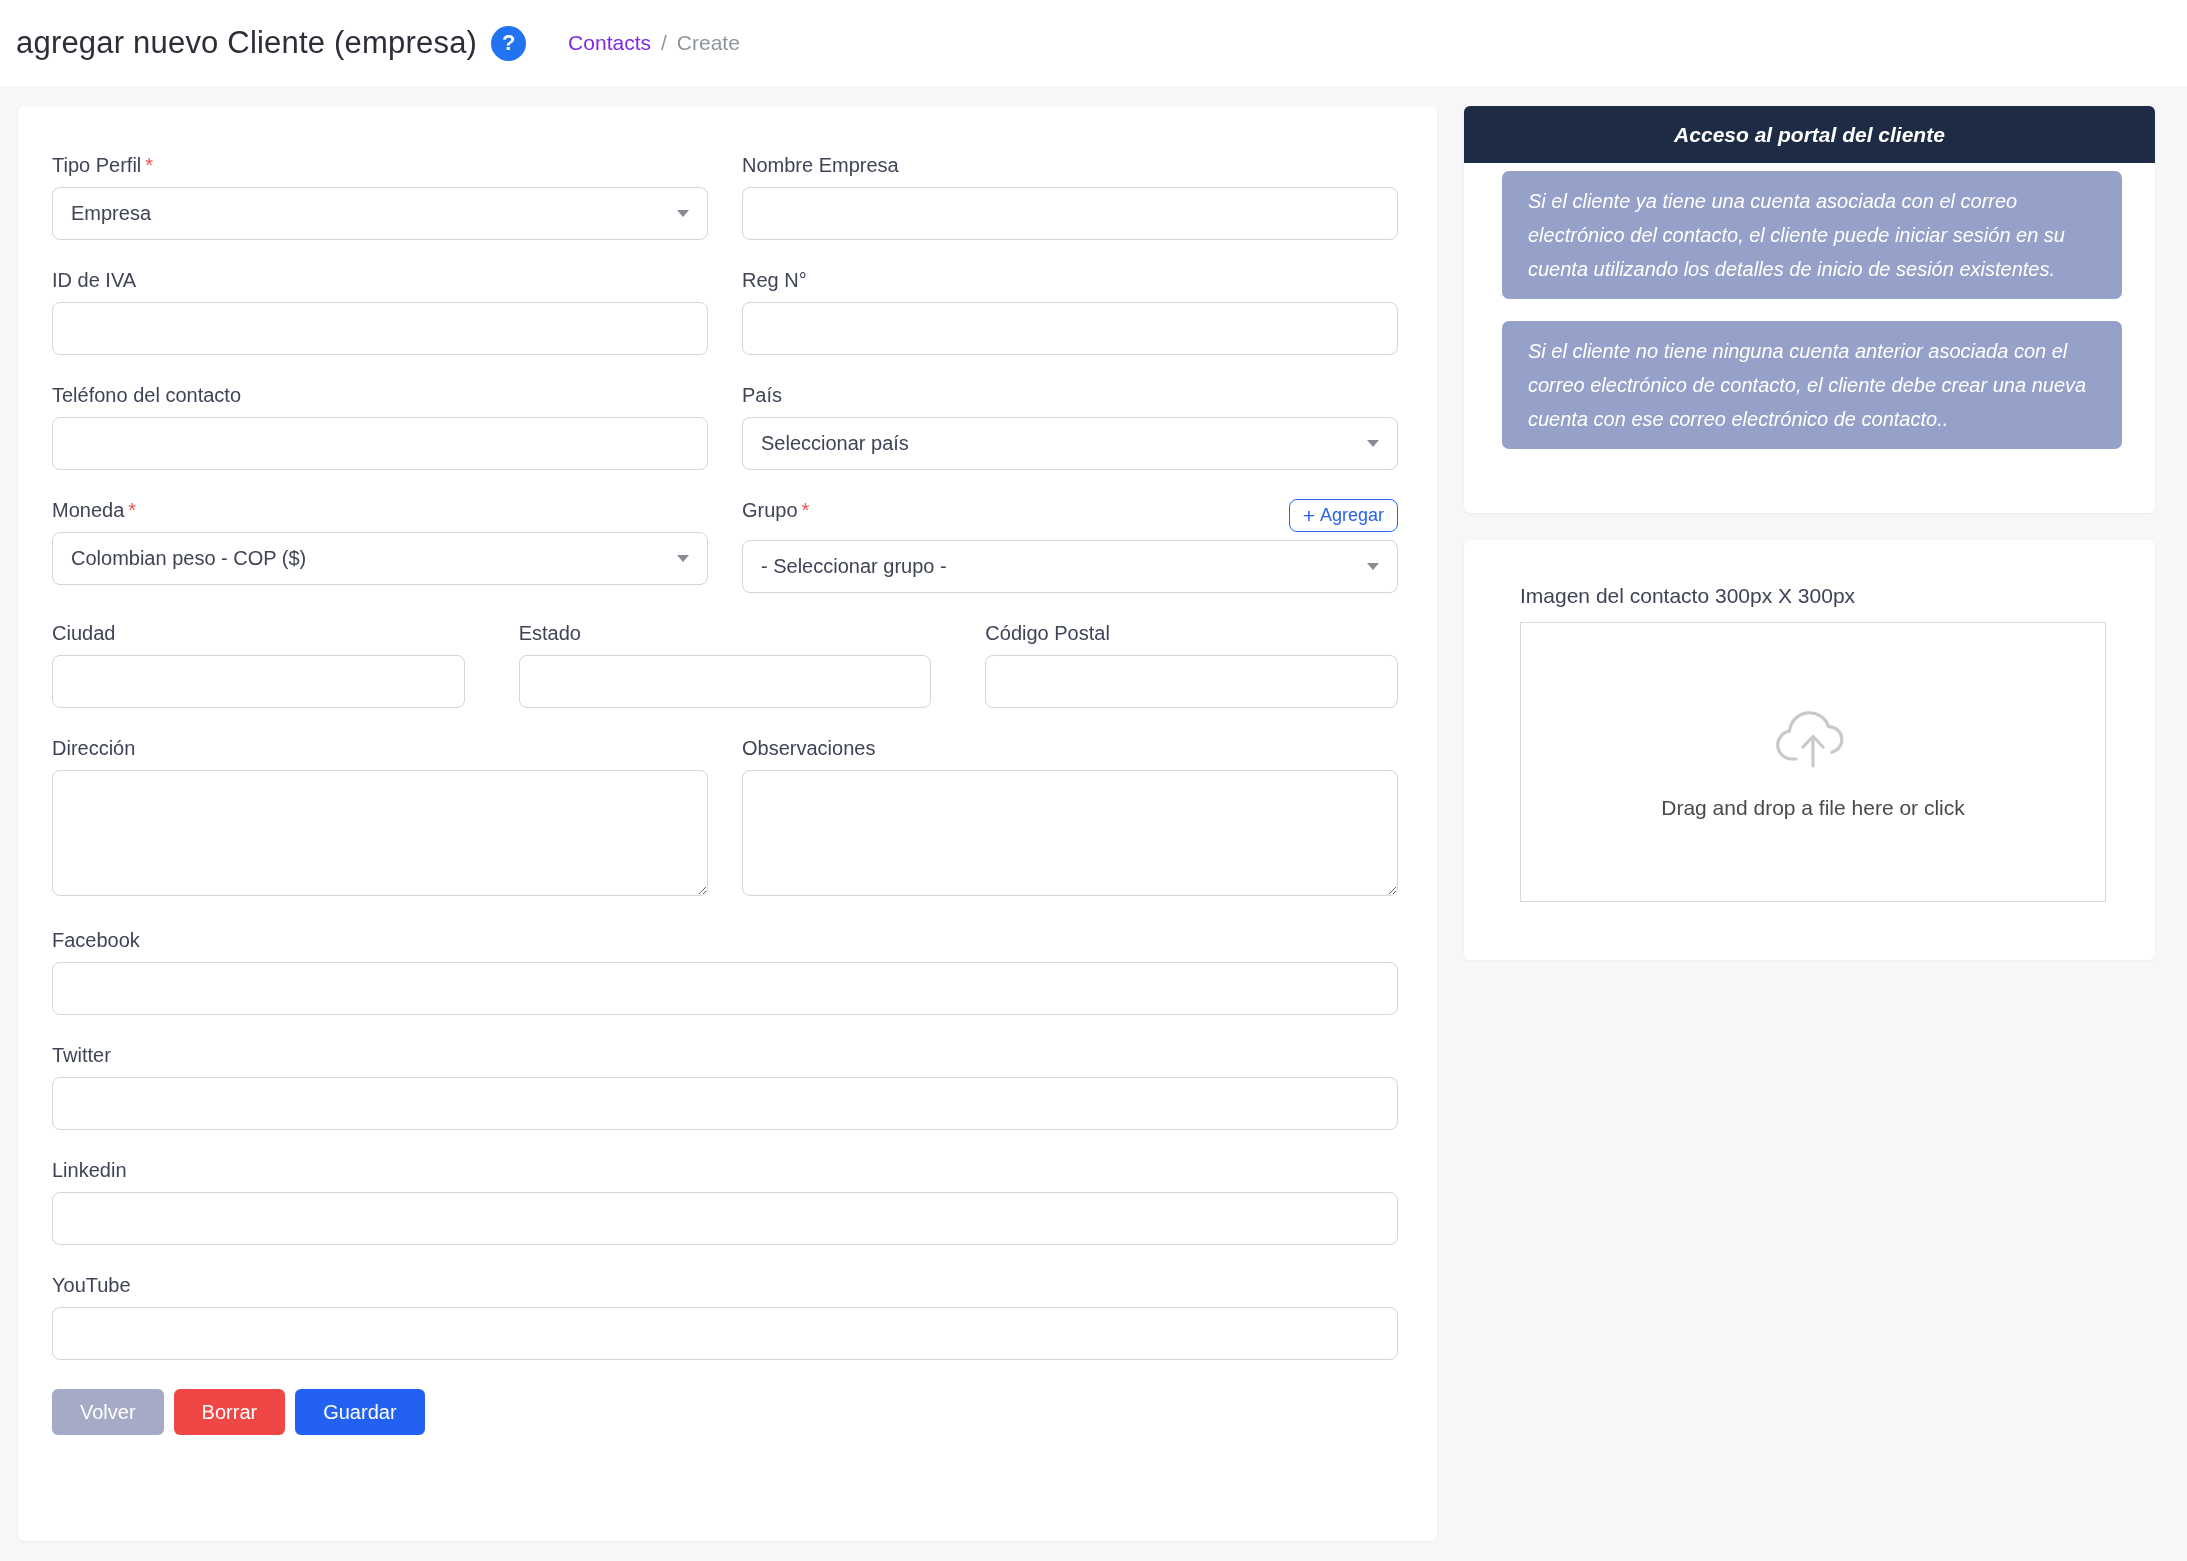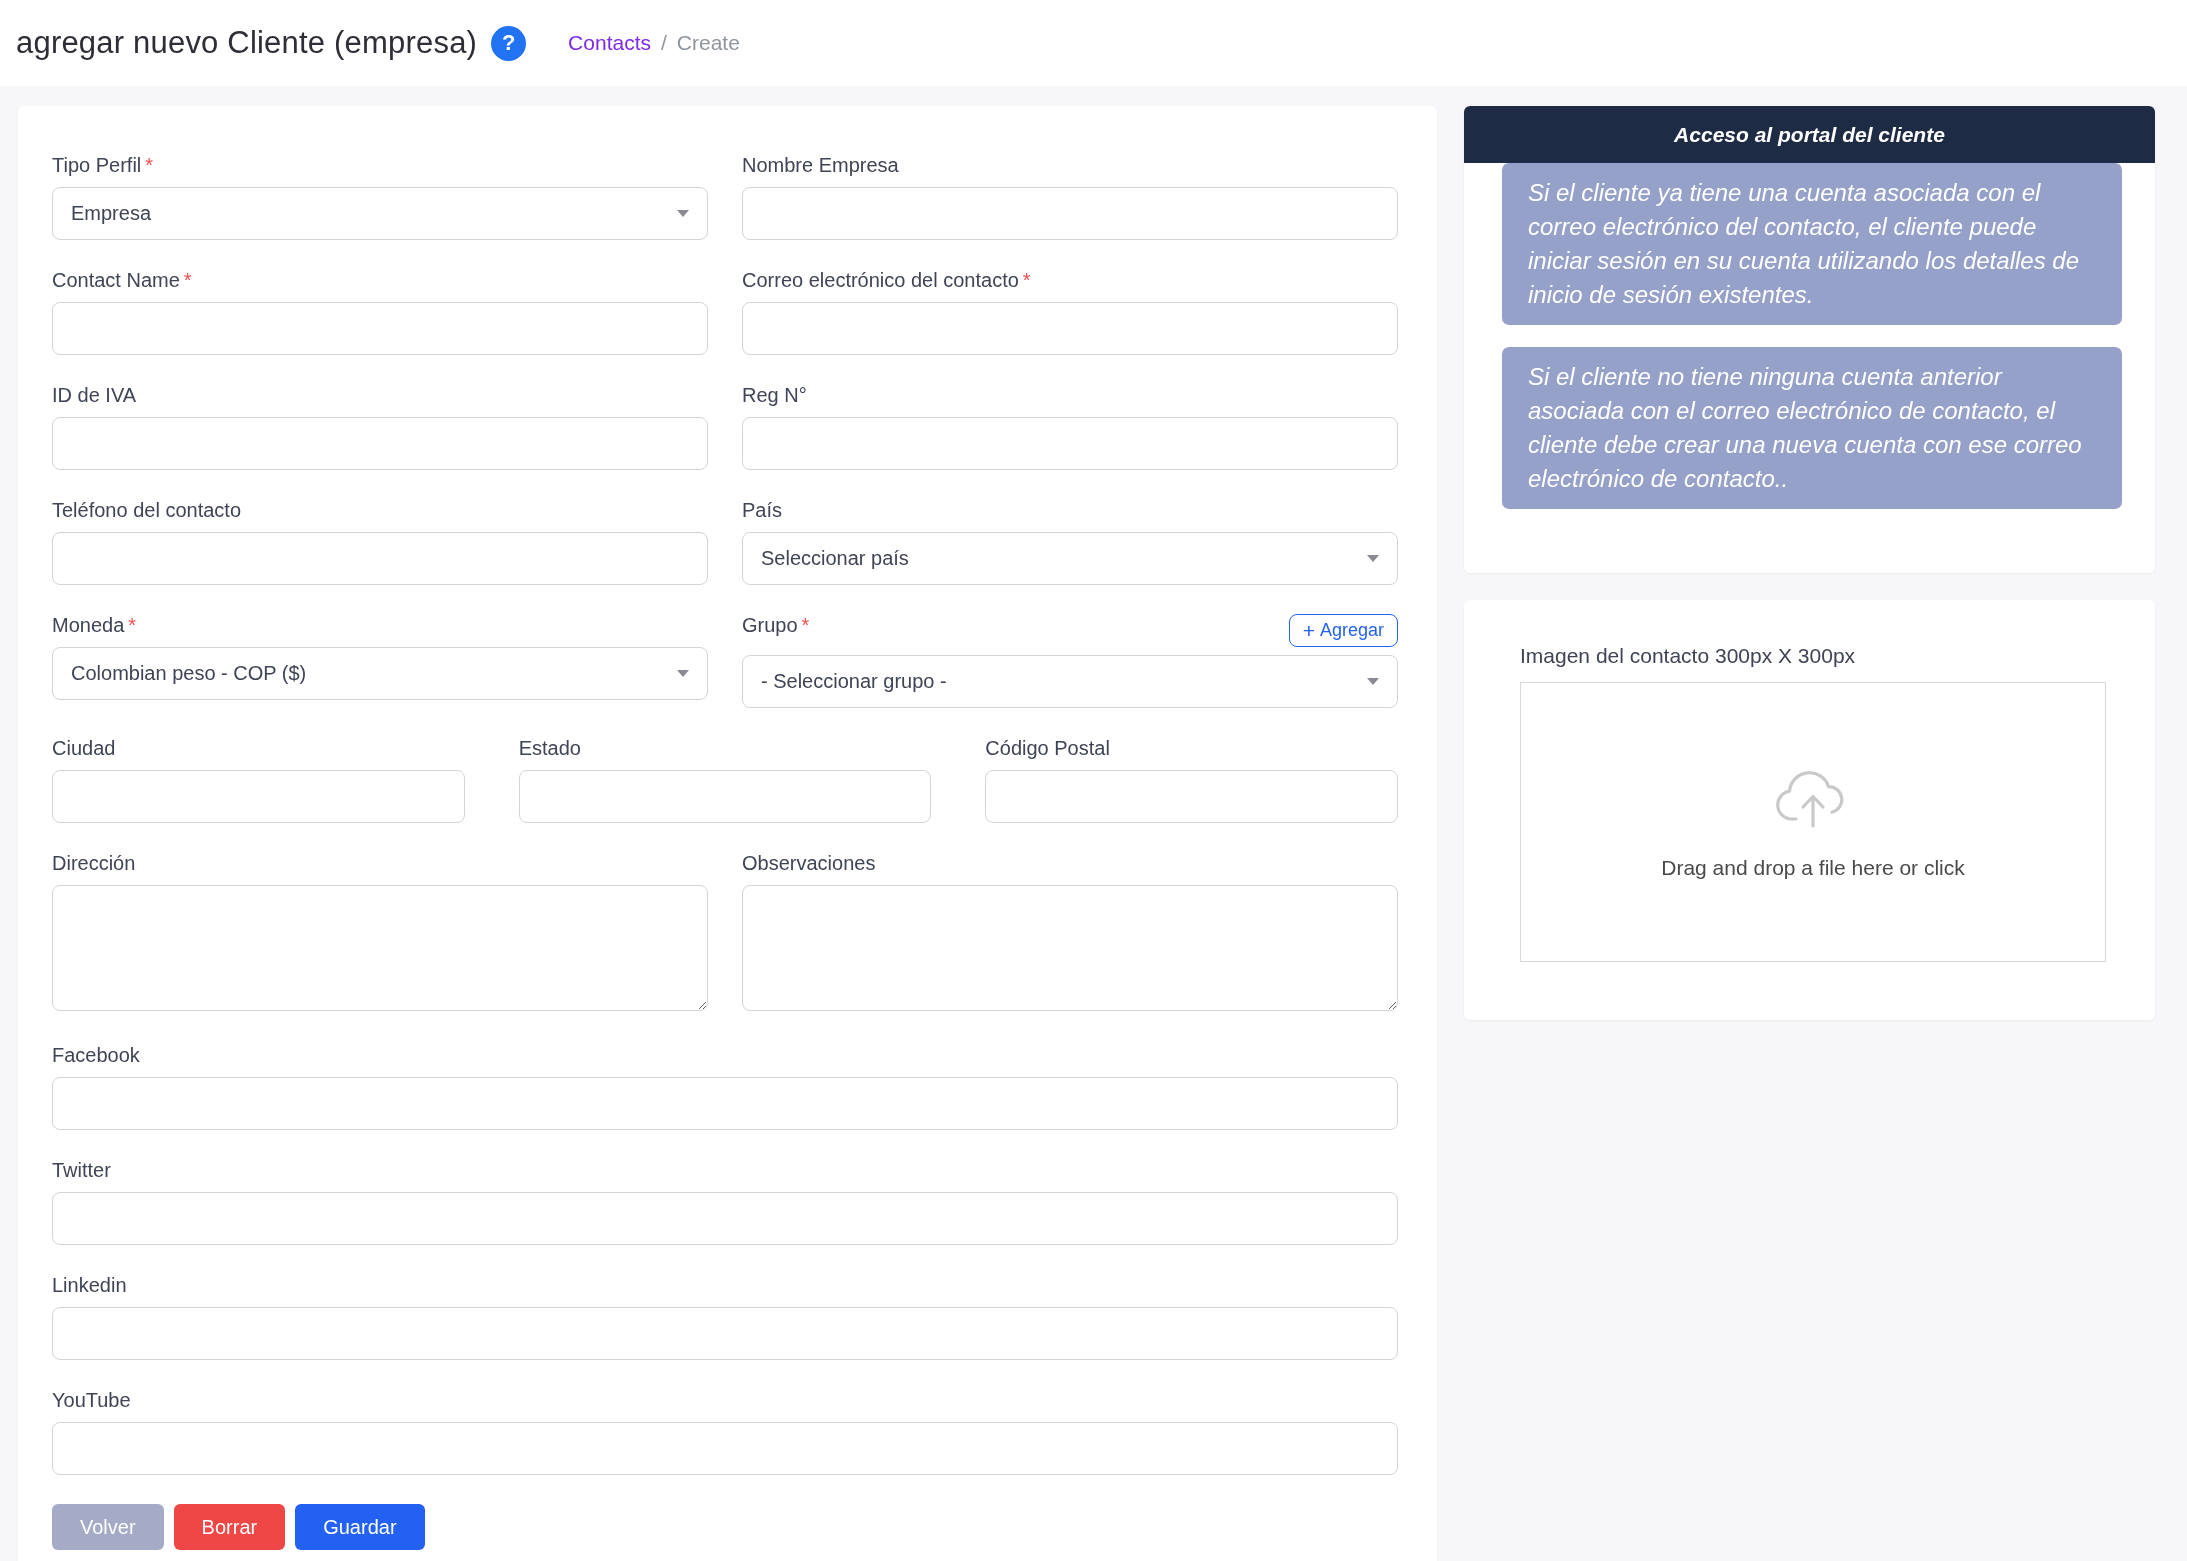--- a/index.html
+++ b/index.html
@@ -165,25 +165,25 @@
     height: 57px;
     background: #1e2b45;
     color: #ffffff;
     font-size: 21px;
     font-weight: 700;
     display: flex;
     align-items: center;
     justify-content: center;
   }
   .portal-note {
-    margin: 0 33px 0 38px;
+    margin: 8px 33px 0 38px;
     background: #95a1c8;
     color: #ffffff;
     border-radius: 7px;
-    font-size: 24px;
+    font-size: 20px;
     line-height: 34px;
     padding: 13px 26px;
   }
   .portal-note:first-of-type { margin-top: 44px; }
   .portal-note + .portal-note { margin-top: 22px; }
 
   .image-card {
     background: #ffffff;
     border-radius: 6px;
     box-shadow: 0 1px 3px rgba(0,0,0,.05);
@@ -227,30 +227,20 @@
           <span>Empresa</span>
           <span class="caret"></span>
         </div>
       </div>
       <div class="field">
         <label><span>Nombre Empresa</span></label>
         <input class="txt-input" type="text" value="" style="">
       </div>
     </div>
 
-    <div class="row2">
-      <div class="field">
-        <label><span>Contact Name</span><span class="req">*</span></label>
-        <input class="txt-input" type="text" value="" style="">
-      </div>
-      <div class="field">
-        <label><span>Correo electrónico del contacto</span><span class="req">*</span></label>
-        <input class="txt-input" type="text" value="" style="">
-      </div>
-    </div>
 
     <div class="row2">
       <div class="field">
         <label><span>ID de IVA</span></label>
         <input class="txt-input" type="text" value="" style="">
       </div>
       <div class="field">
         <label><span>Reg N°</span></label>
         <input class="txt-input" type="text" value="" style="">
       </div>

